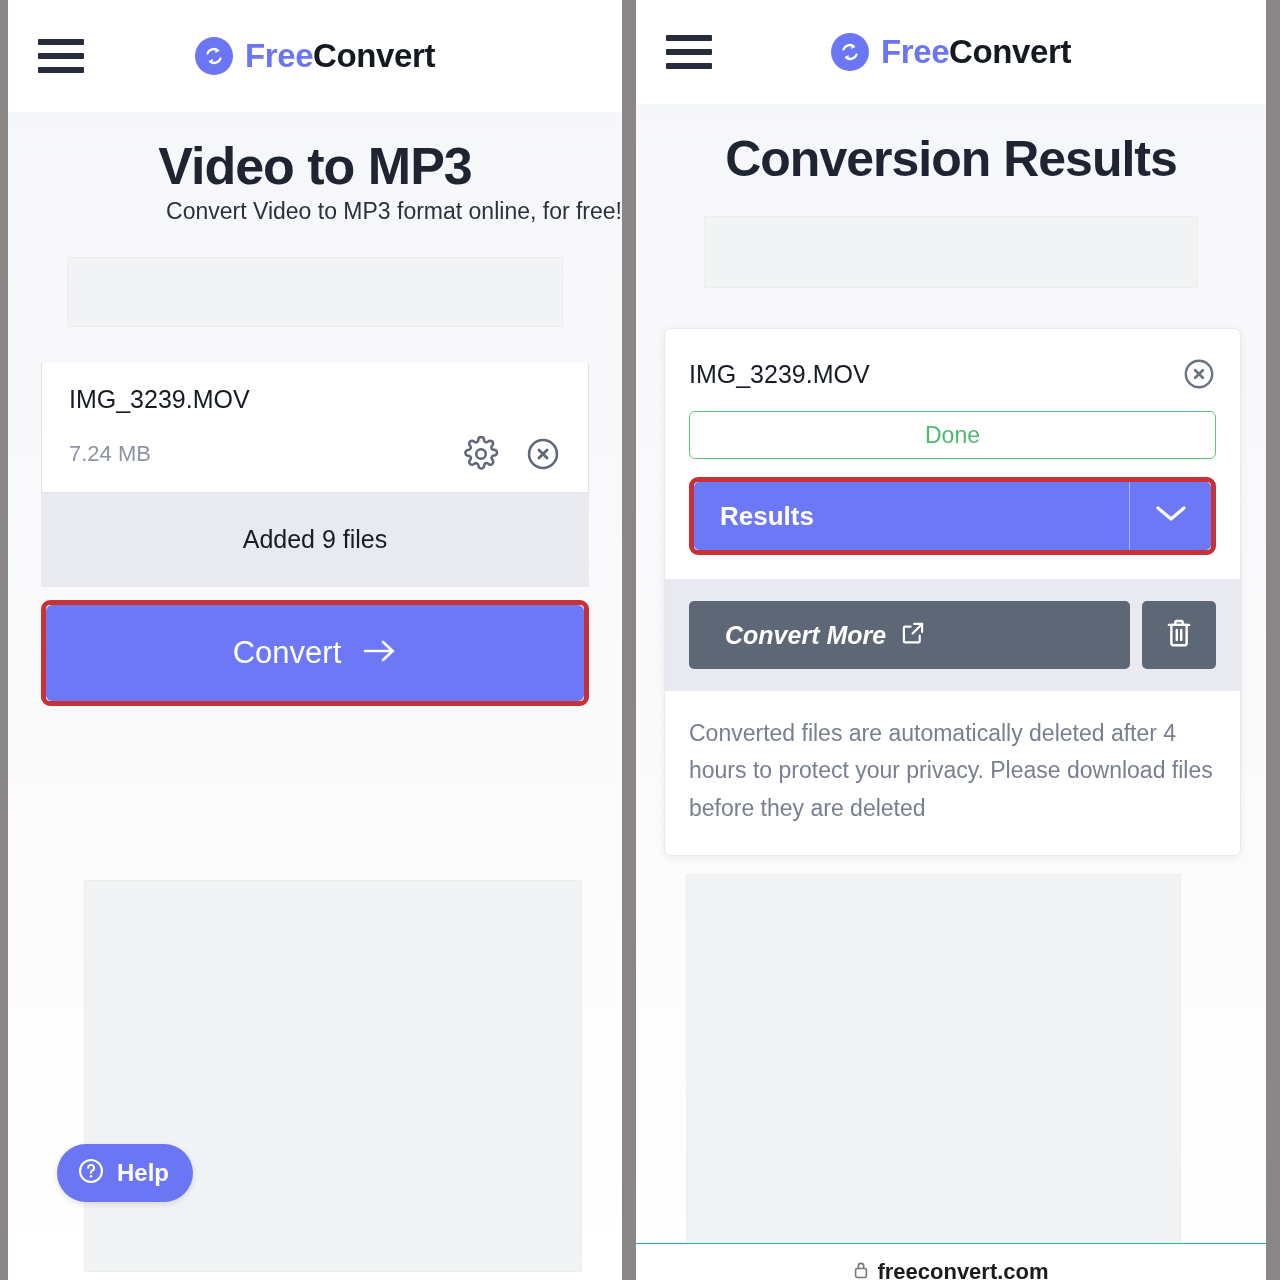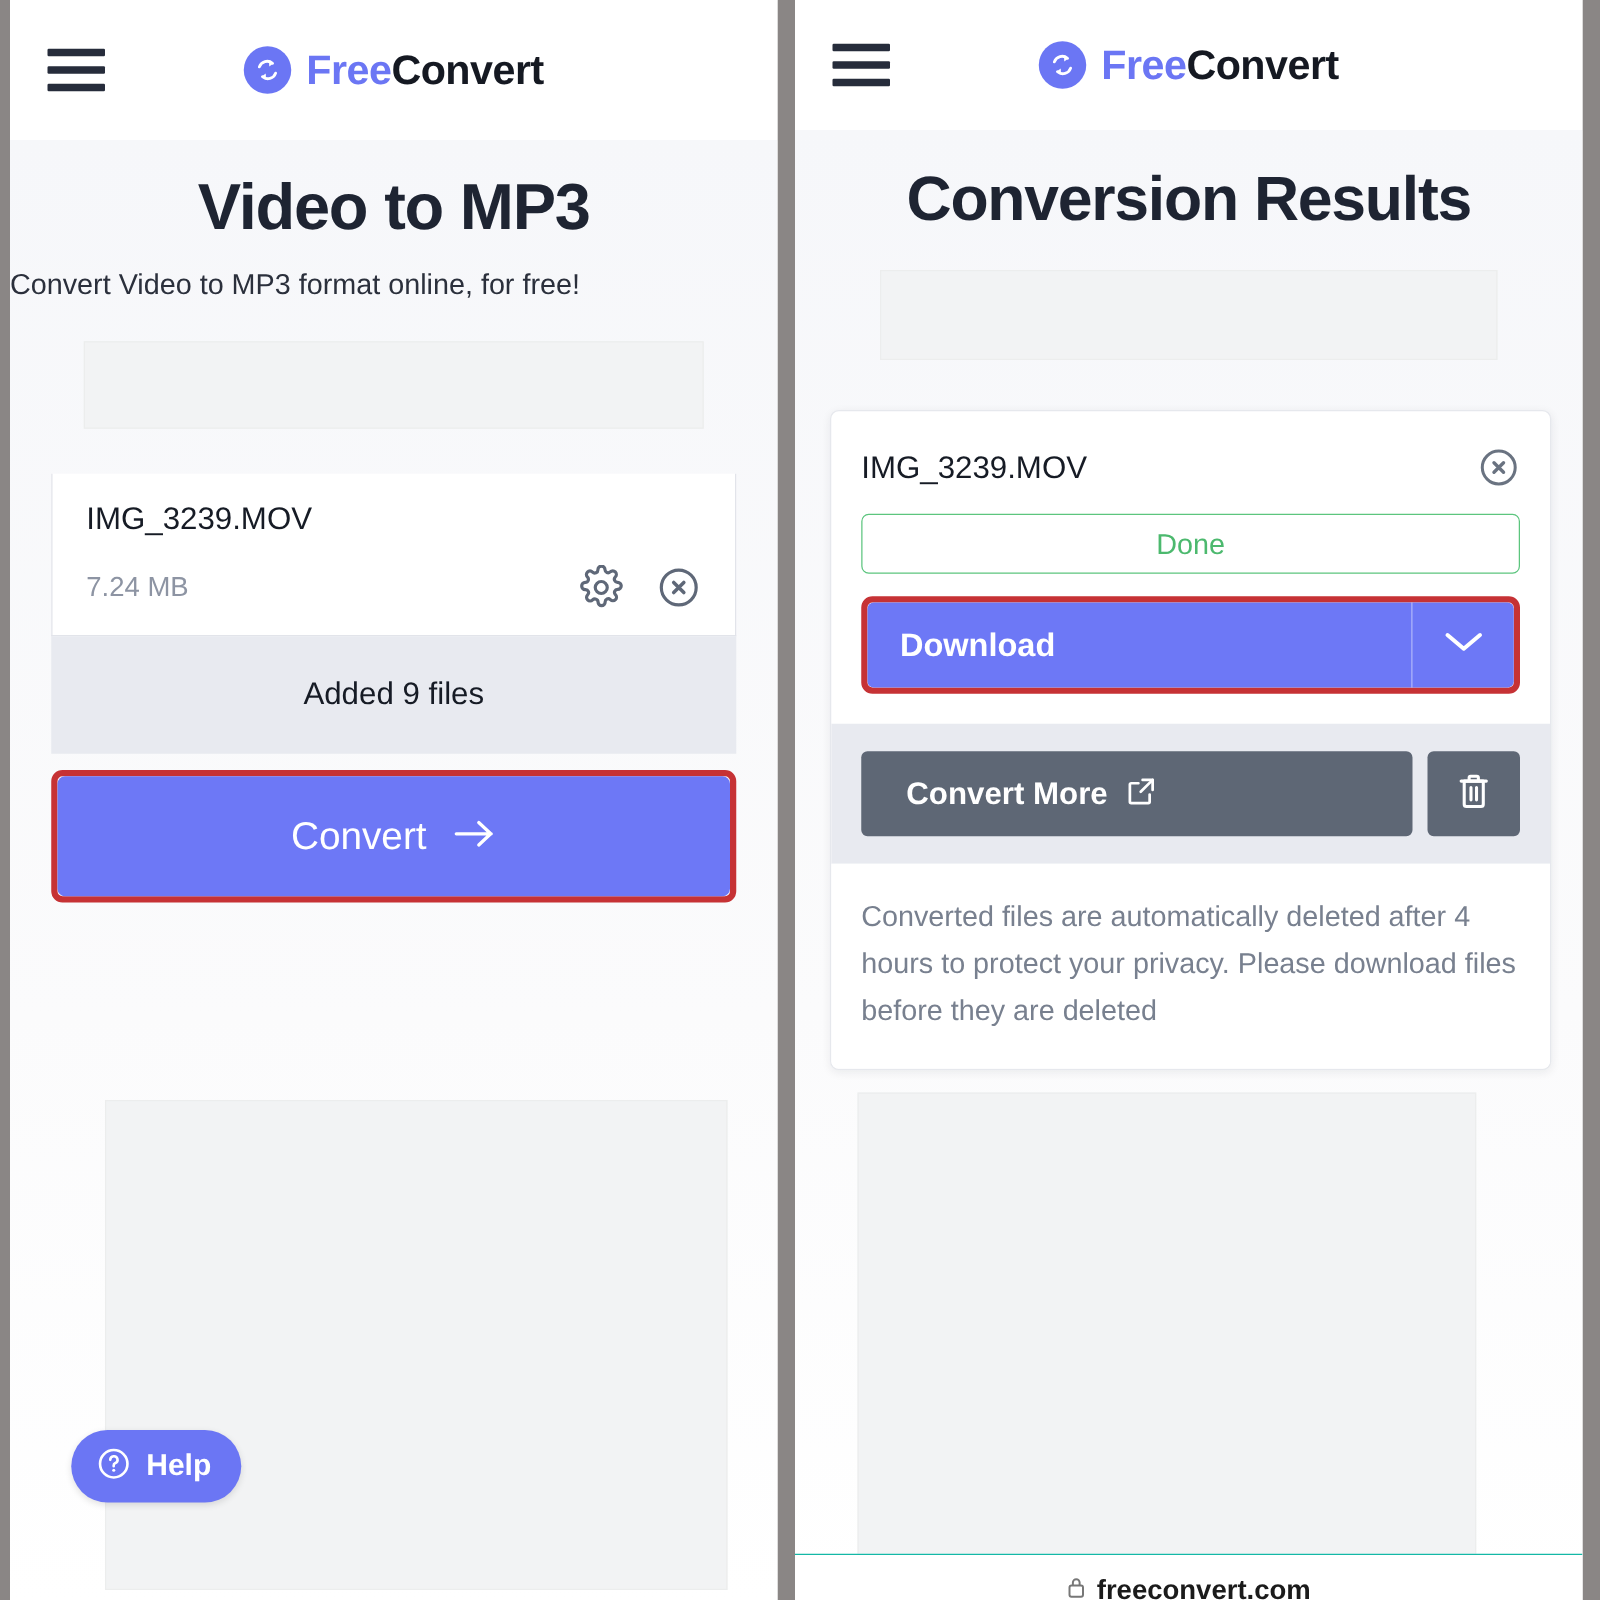--- a/index.html
+++ b/index.html
@@ -100,24 +100,24 @@
     text-align: center;
     font-size: 52px;
     font-weight: 800;
     color: #1e2432;
     letter-spacing: -1px;
     padding-top: 24px;
   }
   .panel-right .page-title { font-size: 50px; padding-top: 26px; }
 
   .page-sub {
-    text-align: left;
+    text-align: right;
     font-size: 23px;
     color: #2b303c;
-    margin-top: 18px;
+    margin-top: 2px;
   }
 
   
   .ad {
     background: #f2f3f4;
     border: 1px solid #eceded;
   }
   .ad-top-left {
     width: 496px; height: 70px;
     margin: 32px auto 0;
@@ -296,20 +296,21 @@
     align-items: center;
     gap: 14px;
     padding-left: 36px;
     cursor: pointer;
   }
   .convert-more-label {
     color: #ffffff;
     font-size: 25px;
     font-weight: 700;
     white-space: nowrap;
+    font-style: italic;
   }
   .trash-btn {
     width: 74px; height: 68px;
     background: #5e6775;
     border-radius: 5px;
     display: flex; align-items: center; justify-content: center;
     cursor: pointer;
   }
 
   .rc-note {
@@ -489,21 +490,21 @@
           </div>
 
           <div class="rc-body">
             <div class="done-pill">
               <span class="done-label">Done</span>
             </div>
 
             <div class="download-wrap">
               <div class="hl">
                 <div class="download-btn">
-                  <span class="download-label">Download</span>
+                  <span class="download-label">Results</span>
                   <span class="download-caret">
                     <span>
                       <svg width="32" height="20" viewBox="0 0 32 20" fill="none">
                         <path d="M3 4L16 15 29 4" stroke="#ffffff" stroke-width="3.2" stroke-linecap="round" stroke-linejoin="round"></path>
                       </svg>
                     </span>
                   </span>
                 </div>
               </div>
             </div>

